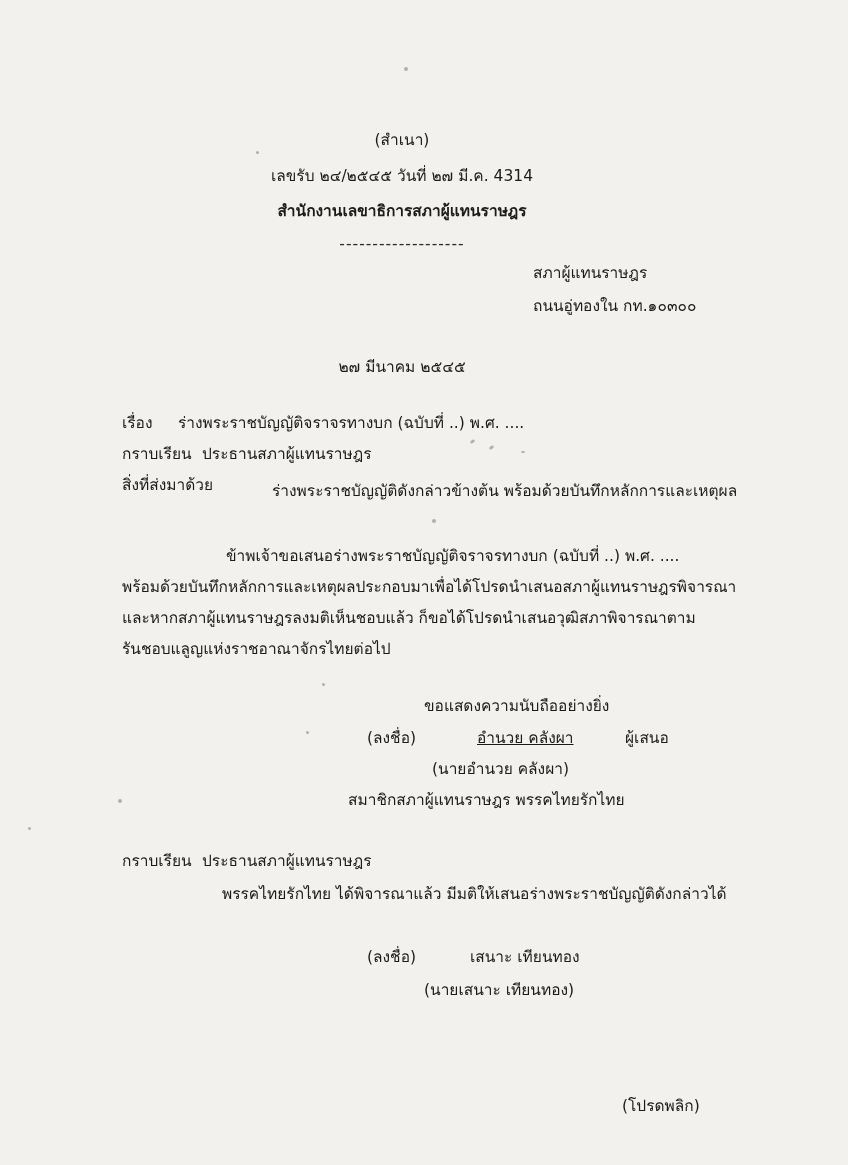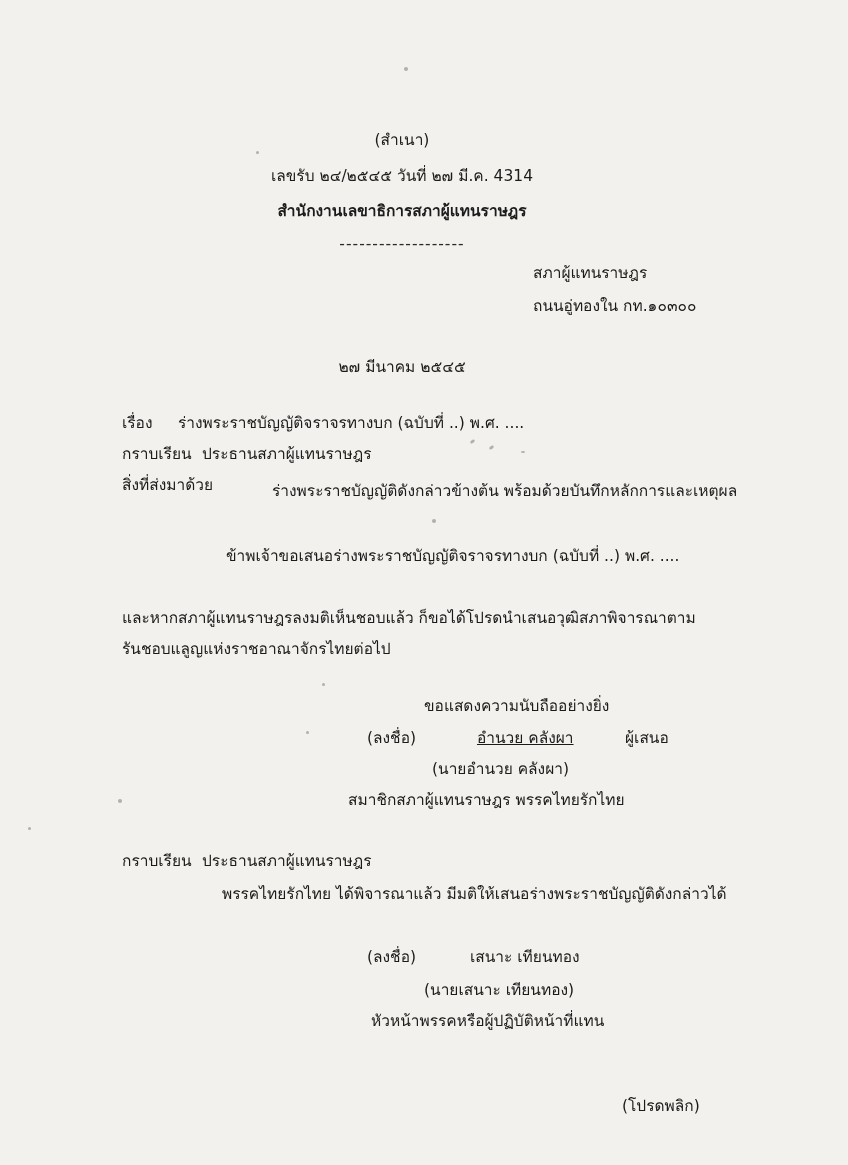--- a/index.html
+++ b/index.html
@@ -86,36 +86,36 @@
     <div class="blk" style="left:122px; top:411px;">เรื่อง</div>
     <div class="blk" style="left:178px; top:411px;">ร่างพระราชบัญญัติจราจรทางบก (ฉบับที่ ..) พ.ศ. ....</div>
 
     <div class="blk" style="left:122px; top:442px;">กราบเรียน</div>
     <div class="blk" style="left:202px; top:442px;">ประธานสภาผู้แทนราษฎร</div>
 
     <div class="blk" style="left:122px; top:473px;">สิ่งที่ส่งมาด้วย</div>
     <div class="blk" style="left:232px; top:479px;margin-left:40px;">ร่างพระราชบัญญัติดังกล่าวข้างต้น พร้อมด้วยบันทึกหลักการและเหตุผล</div>
 
     <div class="blk" style="left:226px; top:544px;">ข้าพเจ้าขอเสนอร่างพระราชบัญญัติจราจรทางบก (ฉบับที่ ..) พ.ศ. ....</div>
+    <div class="blk" style="left:122px; top:575px;">พร้อมด้วยบันทึกหลักการและเหตุผลประกอบมาเพื่อได้โปรดนำเสนอสภาผู้แทนราษฎรพิจารณา</div>
     <div class="blk" style="left:122px; top:606px;">และหากสภาผู้แทนราษฎรลงมติเห็นชอบแล้ว ก็ขอได้โปรดนำเสนอวุฒิสภาพิจารณาตาม</div>
     <div class="blk" style="left:122px; top:637px;">รันชอบแลูญแห่งราชอาณาจักรไทยต่อไป</div>
 
     <div class="blk" style="left:424px; top:694px;">ขอแสดงความนับถืออย่างยิ่ง</div>
 
     <div class="blk" style="left:367px; top:726px;">(ลงชื่อ)</div>
     <div class="blk" style="left:477px; top:726px;text-decoration:underline;">อำนวย  คลังผา</div>
     <div class="blk" style="left:625px; top:726px;">ผู้เสนอ</div>
     <div class="blk" style="left:432px; top:757px;">(นายอำนวย  คลังผา)</div>
     <div class="blk" style="left:348px; top:788px;">สมาชิกสภาผู้แทนราษฎร พรรคไทยรักไทย</div>
 
     <div class="blk" style="left:122px; top:849px;">กราบเรียน</div>
     <div class="blk" style="left:202px; top:849px;">ประธานสภาผู้แทนราษฎร</div>
     <div class="blk" style="left:222px; top:882px;">พรรคไทยรักไทย ได้พิจารณาแล้ว มีมติให้เสนอร่างพระราชบัญญัติดังกล่าวได้</div>
 
     <div class="blk" style="left:367px; top:945px;">(ลงชื่อ)</div>
     <div class="blk" style="left:470px; top:945px;">เสนาะ  เทียนทอง</div>
     <div class="blk" style="left:424px; top:978px;">(นายเสนาะ  เทียนทอง)</div>
-    <div class="blk" style="left:371px; top:1009px;">หัวหน้าพรรคหรือผู้ปฏิบัติหน้าที่แทน</div>
 
     <div class="blk" style="left:622px; top:1094px;">(โปรดพลิก)</div>
 
   </div>
 </div>
 
 </body></html>

